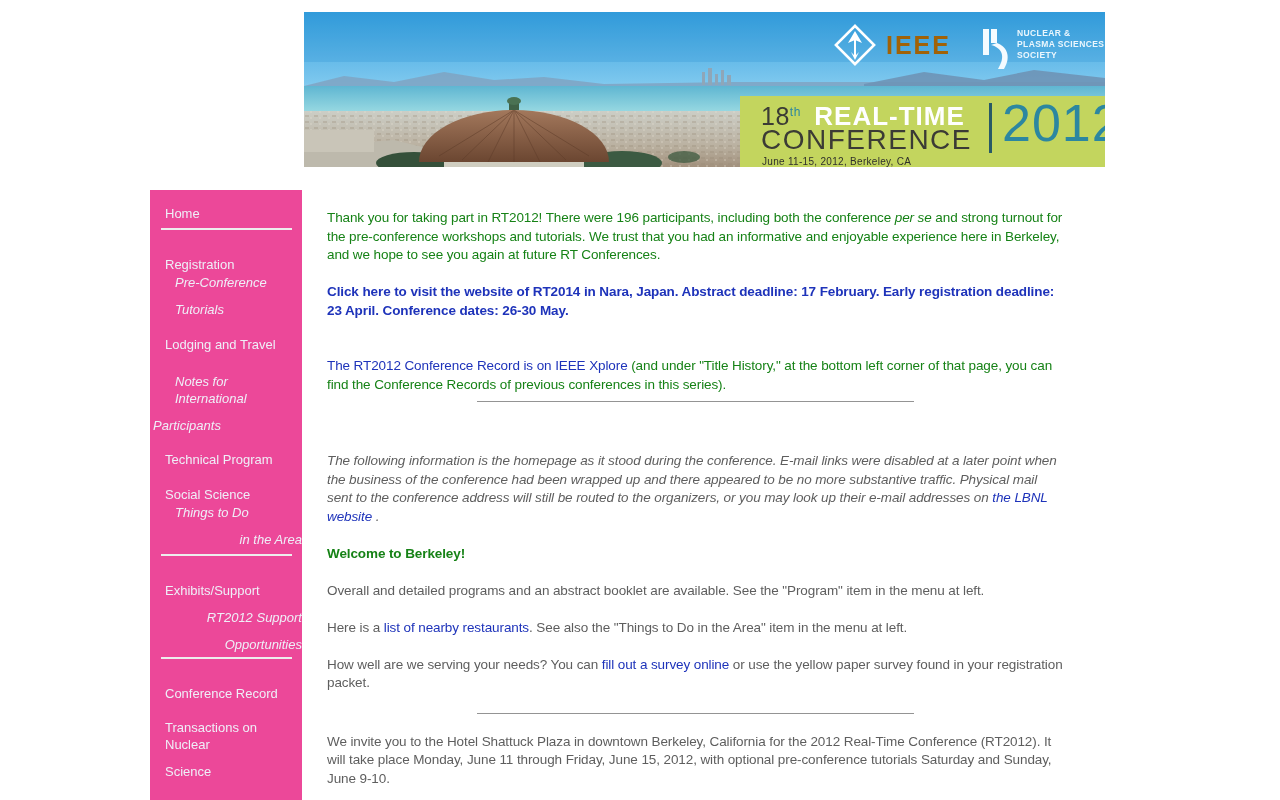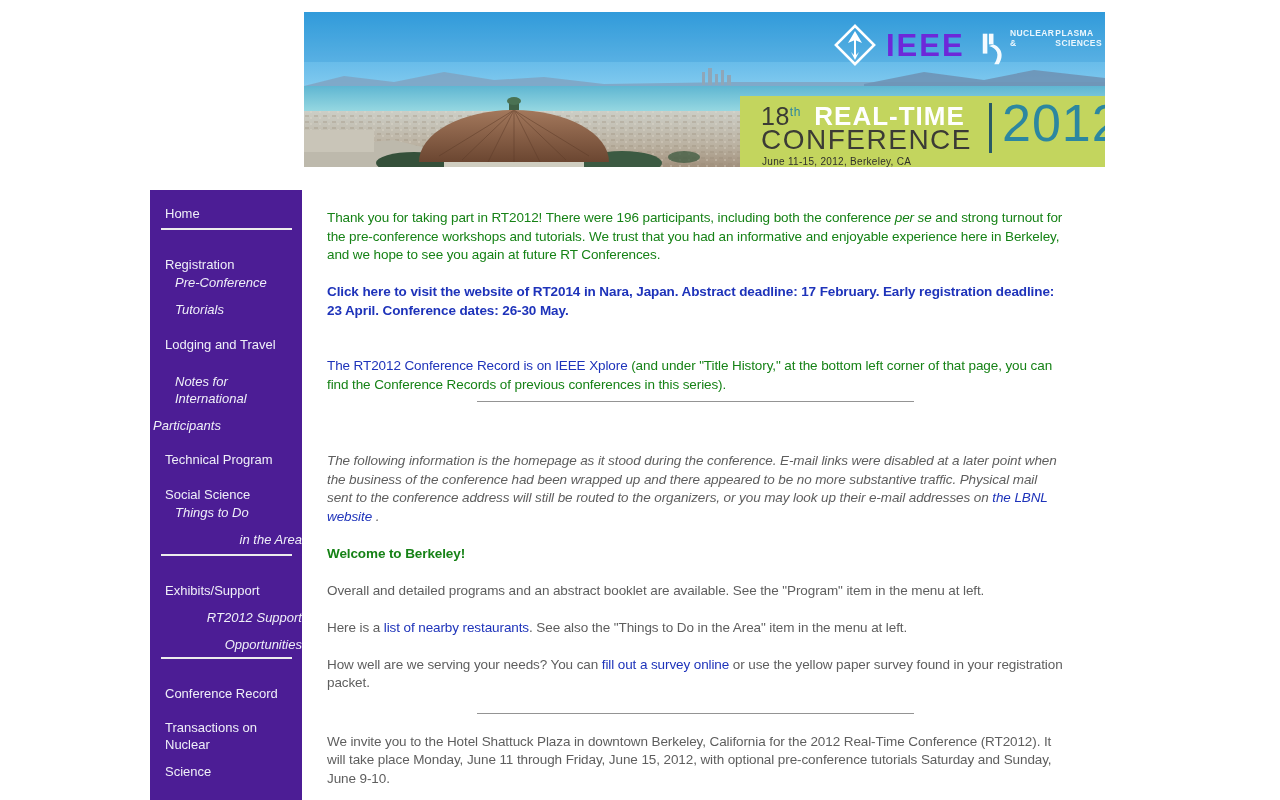--- a/index.html
+++ b/index.html
@@ -3,37 +3,37 @@
 <meta charset="utf-8">
 <style>
   html,body{margin:0;padding:0;background:#fff;}
   body{width:1280px;height:800px;position:relative;overflow:hidden;
        font-family:"Liberation Sans",sans-serif;}
 
   
   #banner{position:absolute;left:304px;top:12px;width:801px;height:155px;overflow:hidden;}
   #banner svg.photo{position:absolute;left:0;top:0;}
   .ieee-logo{position:absolute;left:528px;top:10px;display:flex;align-items:center;gap:8px;}
-  .ieee-word{color:#6d28d9;font-weight:bold;font-size:31px;letter-spacing:2px;line-height:1;}
+  .ieee-word{color:#a16207;font-weight:bold;font-size:25px;letter-spacing:2px;line-height:1;}
   .npss-logo{position:absolute;left:678px;top:16px;display:flex;align-items:flex-start;gap:5px;}
-  .npss-text{display:flex;gap:1px;}
+  .npss-text{display:flex;flex-direction:column;gap:1px;}
   .npss-text span{color:#F4FBFF;font-size:8.5px;font-weight:bold;letter-spacing:.4px;line-height:10px;opacity:.95;}
 
   .badge{position:absolute;right:0;bottom:0;width:365px;height:71px;background:#C3D55E;}
   .badge-row1{position:absolute;left:21px;top:5px;white-space:nowrap;}
   .badge-num{font-size:25px;color:#3B3B35;letter-spacing:.5px;}
   .badge-num sup{font-size:12px;color:#2C87A0;}
   .badge-title1{font-size:26px;font-weight:bold;color:#FFF;letter-spacing:1px;margin-left:9px;}
   .badge-title2{position:absolute;left:21px;top:30px;font-size:28px;color:#3B3B35;letter-spacing:1.5px;line-height:1;}
   .badge-divider{position:absolute;left:249px;top:7px;width:3px;height:50px;background:#295A66;}
   .badge-year{position:absolute;left:262px;top:-2px;font-size:52px;color:#2C87A0;line-height:58px;letter-spacing:1px;}
   .badge-dates{position:absolute;left:22px;top:62px;transform:translateY(-50%);font-size:10px;color:#2F2F2B;letter-spacing:.3px;top:auto;bottom:0px;transform:none;}
 
   
-  #sidebar{position:absolute;left:150px;top:190px;width:152px;height:610px;background:#4c1d95;
+  #sidebar{position:absolute;left:150px;top:190px;width:152px;height:610px;background:#ec4899;
            font-size:13px;line-height:17px;color:#EFEFF8;}
   .nav-item,.nav-sub,.nav-sub2,.nav-cont{cursor:pointer;}
   .nav-item{padding-left:15px;}
   .nav-sub{padding-left:25px;font-style:italic;}
   .nav-sub2{padding-left:21px;font-style:italic;text-align:right;}
   .nav-cont{padding-left:3px;font-style:italic;}
   .nav-hr{height:2px;background:#EDEDED;margin:0 10px 0 11px;border:none;}
   .mt0{margin-top:10px}.mt1{margin-top:1px}.mt4{margin-top:4px}.mt5{margin-top:5px}
   .mt6{margin-top:6px}.mt15{margin-top:15px}.mt17{margin-top:17px}.mt18{margin-top:18px}
   .mt20{margin-top:20px}.mt26{margin-top:26px}

